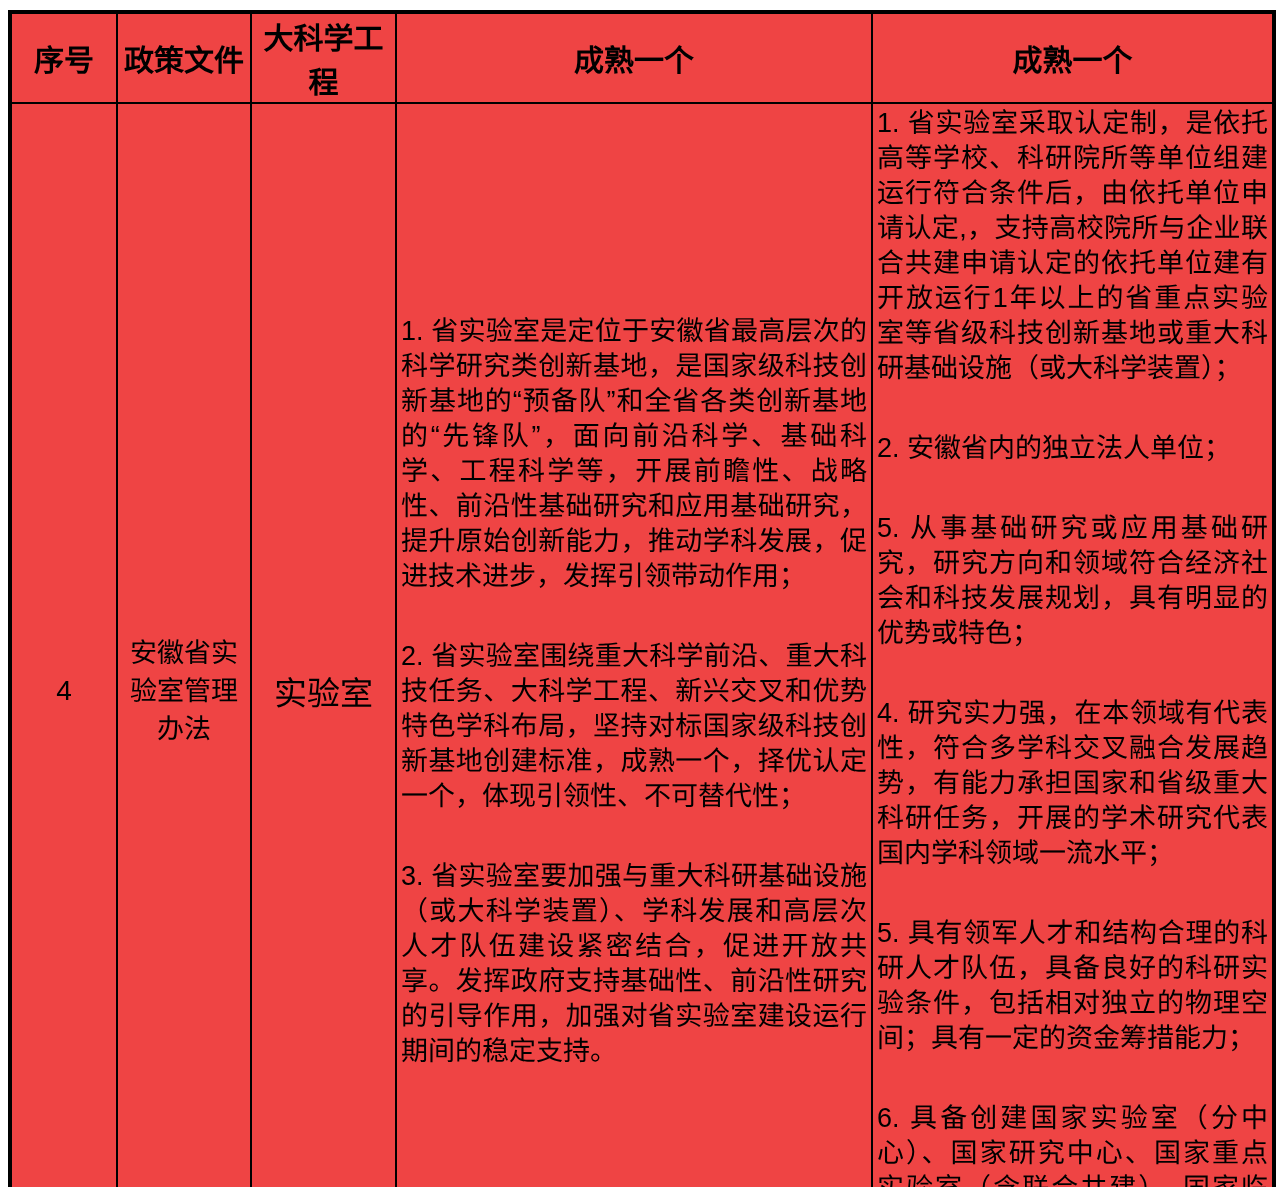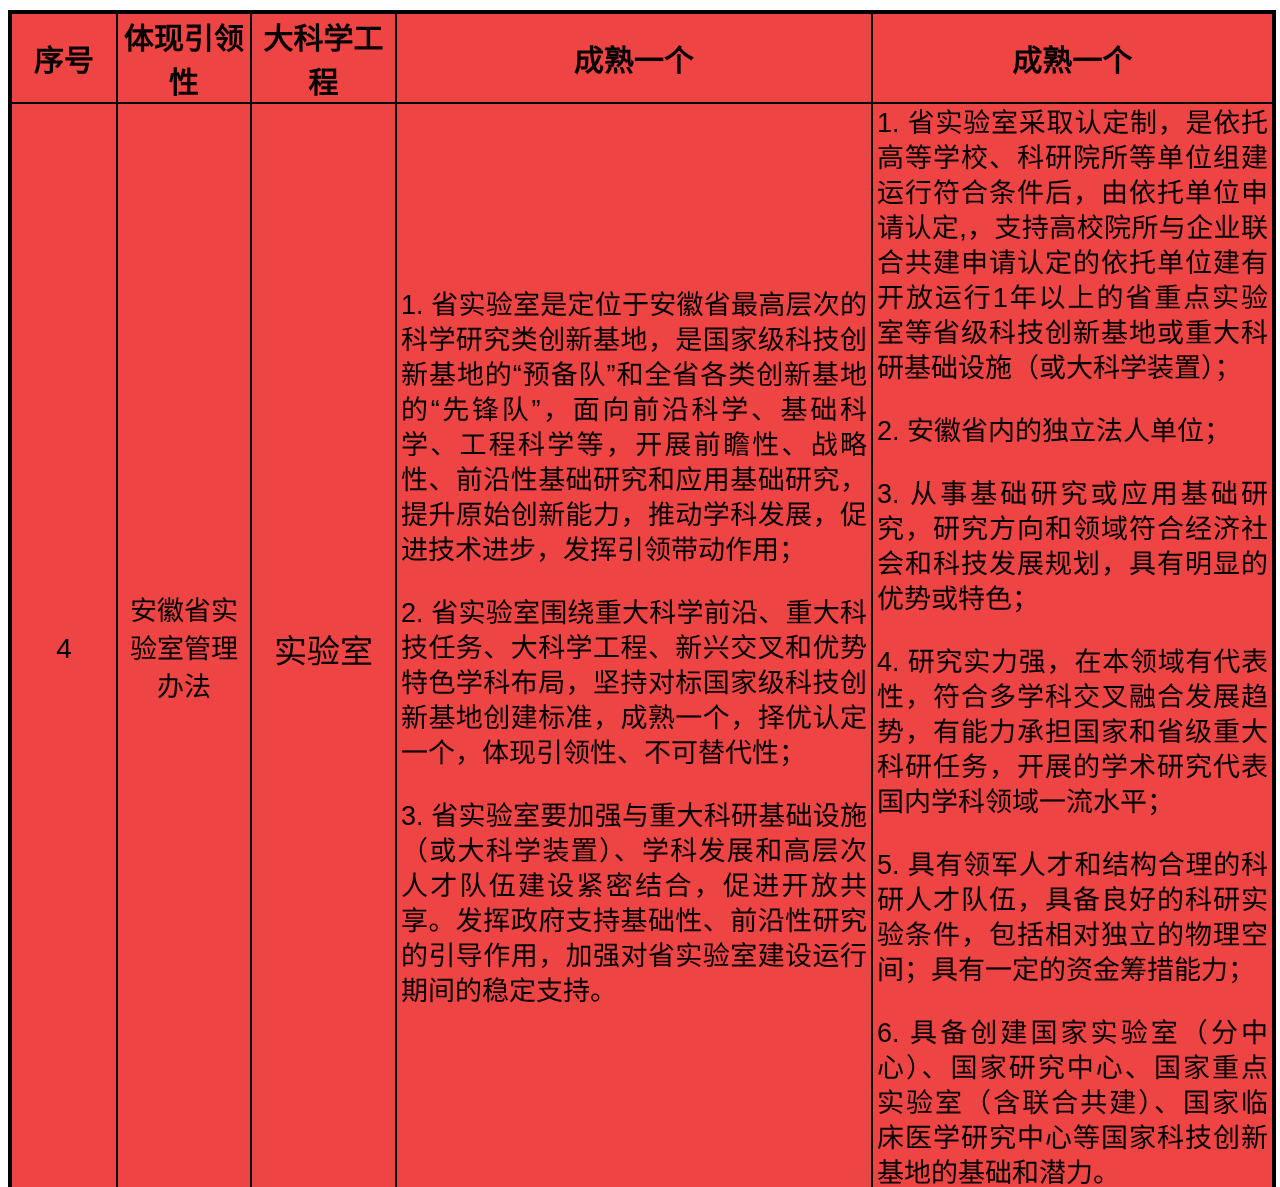--- a/index.html
+++ b/index.html
@@ -65,39 +65,39 @@
   td.text-cell {
     padding: 2px 4px;
   }
   .para-stack p {
     margin: 0;
     font-size: 27px;
     line-height: 35px;
     text-align: justify;
   }
   .para-stack p + p {
-    margin-top: 28px;
+    margin-top: 45px;
   }
 </style>
 </head>
 <body>
 
 <div class="page">
   <table class="policy-table">
     <colgroup>
       <col style="width:107px">
       <col style="width:134px">
       <col style="width:145px">
       <col style="width:476px">
       <col style="width:402px">
     </colgroup>
     <thead>
       <tr>
         <th class="header-cell">序号</th>
-        <th class="header-cell">体现引领性</th>
+        <th class="header-cell">政策文件</th>
         <th class="header-cell">大科学工程</th>
         <th class="header-cell">成熟一个</th>
         <th class="header-cell">成熟一个</th>
       </tr>
     </thead>
     <tbody>
       <tr>
         <td class="serial-cell">4</td>
         <td class="policy-cell">安徽省实验室管理办法</td>
         <td class="category-cell">实验室</td>
@@ -105,21 +105,21 @@
           <div class="para-stack">
               <p>1. 省实验室是定位于安徽省最高层次的科学研究类创新基地，是国家级科技创新基地的“预备队”和全省各类创新基地的“先锋队”，面向前沿科学、基础科学、工程科学等，开展前瞻性、战略性、前沿性基础研究和应用基础研究，提升原始创新能力，推动学科发展，促进技术进步，发挥引领带动作用；</p>
               <p>2. 省实验室围绕重大科学前沿、重大科技任务、大科学工程、新兴交叉和优势特色学科布局，坚持对标国家级科技创新基地创建标准，成熟一个，择优认定一个，体现引领性、不可替代性；</p>
               <p>3. 省实验室要加强与重大科研基础设施（或大科学装置）、学科发展和高层次人才队伍建设紧密结合，促进开放共享。发挥政府支持基础性、前沿性研究的引导作用，加强对省实验室建设运行期间的稳定支持。</p>
             </div>
         </td>
         <td class="text-cell">
           <div class="para-stack">
               <p>1. 省实验室采取认定制，是依托高等学校、科研院所等单位组建运行符合条件后，由依托单位申请认定,，支持高校院所与企业联合共建申请认定的依托单位建有开放运行1年以上的省重点实验室等省级科技创新基地或重大科研基础设施（或大科学装置）；</p>
               <p>2. 安徽省内的独立法人单位；</p>
-              <p>3. 从事基础研究或应用基础研究，研究方向和领域符合经济社会和科技发展规划，具有明显的优势或特色；</p>
+              <p>5. 从事基础研究或应用基础研究，研究方向和领域符合经济社会和科技发展规划，具有明显的优势或特色；</p>
               <p>4. 研究实力强，在本领域有代表性，符合多学科交叉融合发展趋势，有能力承担国家和省级重大科研任务，开展的学术研究代表国内学科领域一流水平；</p>
               <p>5. 具有领军人才和结构合理的科研人才队伍，具备良好的科研实验条件，包括相对独立的物理空间；具有一定的资金筹措能力；</p>
               <p>6. 具备创建国家实验室（分中心）、国家研究中心、国家重点实验室（含联合共建）、国家临床医学研究中心等国家科技创新基地的基础和潜力。</p>
             </div>
         </td>
       </tr>
     </tbody>
   </table>
 </div>
 

